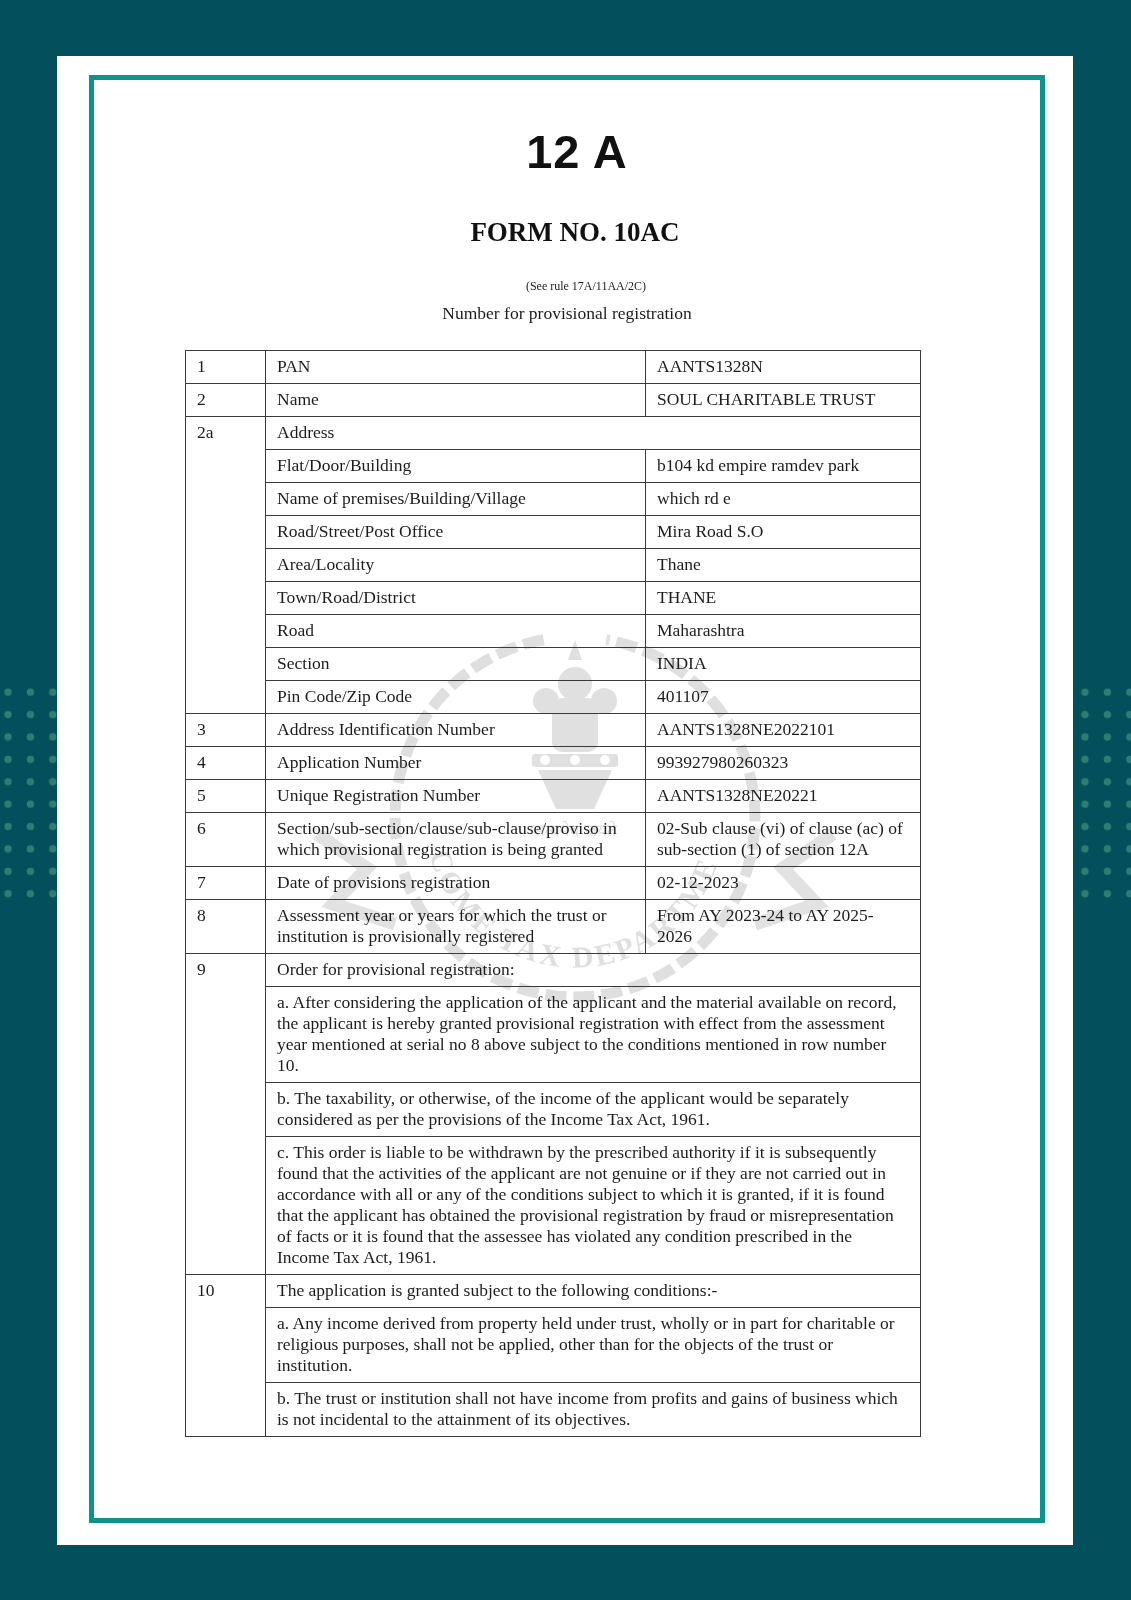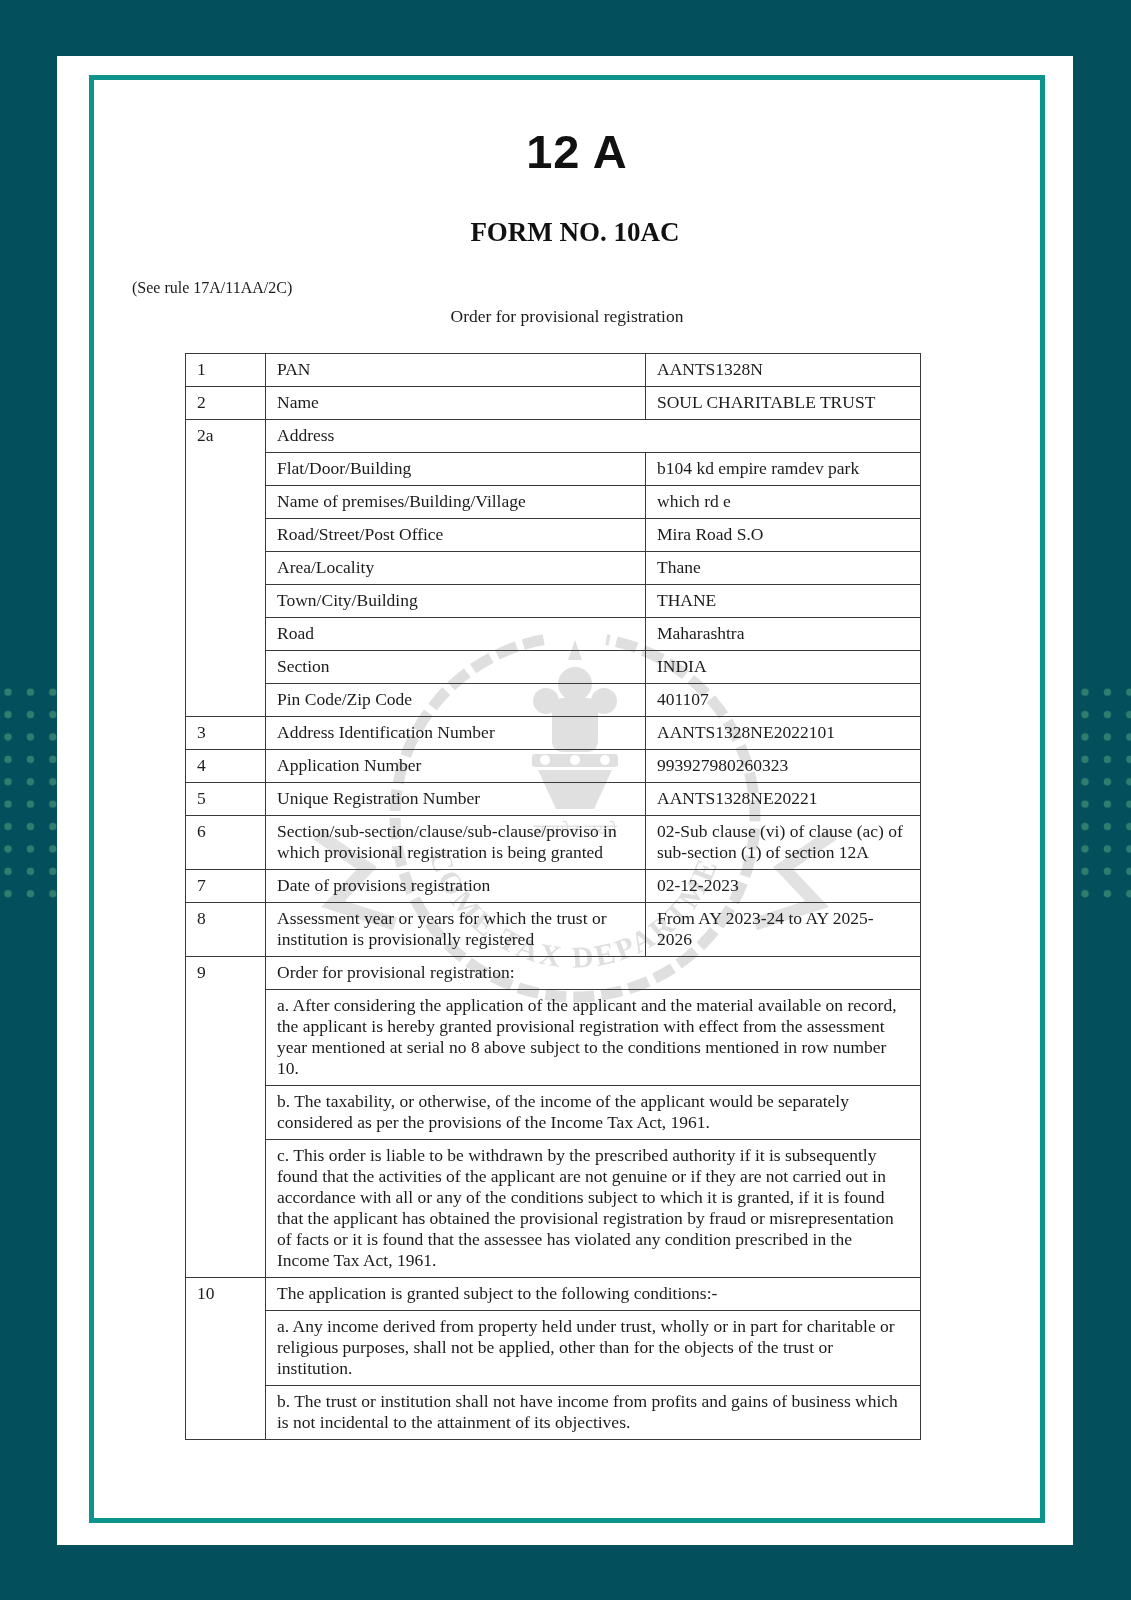--- a/index.html
+++ b/index.html
@@ -48,21 +48,21 @@
   .doc{position:relative;z-index:1;width:946px;padding-top:44px;}
   .title{
     margin:0;text-align:center;
     font-family:"Liberation Sans",sans-serif;font-weight:700;font-size:47px;
     letter-spacing:1px;color:#111;padding-left:20px;
   }
   .formno{
     margin:38px 0 0 16px;text-align:center;
     font-weight:700;font-size:27px;color:#111;
   }
-  .ruleref{margin-top:31px;font-size:16px;margin-left:38px;}
+  .ruleref{margin-top:31px;text-align:center;font-size:12px;margin-left:38px;}
   .subtitle{margin-top:9px;text-align:center;font-size:17.5px;}
   
   table.grid{
     border-collapse:collapse;table-layout:fixed;
     margin:26px 0 0 91px;width:735px;
     font-size:17.5px;line-height:1.2;background:transparent;
   }
   table.grid td{
     border:1px solid #3a3a3a;vertical-align:top;
     padding:5px 14px 6px 11px;background:transparent;
@@ -107,21 +107,21 @@
       </defs>
       <text font-family="Liberation Serif, serif" font-weight="bold" font-size="30" letter-spacing="3" fill="#c0c0c0">
         <textPath href="#wmArc" startOffset="50%" text-anchor="middle">INCOME TAX DEPARTMENT</textPath>
       </text>
     </svg>
 
     <div class="doc">
       <h1 class="title">12 A</h1>
       <h2 class="formno">FORM NO. 10AC</h2>
       <div class="ruleref">(See rule 17A/11AA/2C)</div>
-      <div class="subtitle">Order for provisional registration</div>
+      <div class="subtitle">Number for provisional registration</div>
 
       <table class="grid">
         <colgroup>
             <col style="width:80px">
             <col style="width:380px">
             <col style="width:275px">
           </colgroup>
         <tbody>
           <tr>
             <td class="sno">1</td>
@@ -148,21 +148,21 @@
           </tr>
           <tr>
             <td class="lbl">Road/Street/Post Office</td>
             <td class="val">Mira Road S.O</td>
           </tr>
           <tr>
             <td class="lbl">Area/Locality</td>
             <td class="val">Thane</td>
           </tr>
           <tr>
-            <td class="lbl">Town/City/Building</td>
+            <td class="lbl">Town/Road/District</td>
             <td class="val">THANE</td>
           </tr>
           <tr>
             <td class="lbl">Road</td>
             <td class="val">Maharashtra</td>
           </tr>
           <tr>
             <td class="lbl">Section</td>
             <td class="val">INDIA</td>
           </tr>

